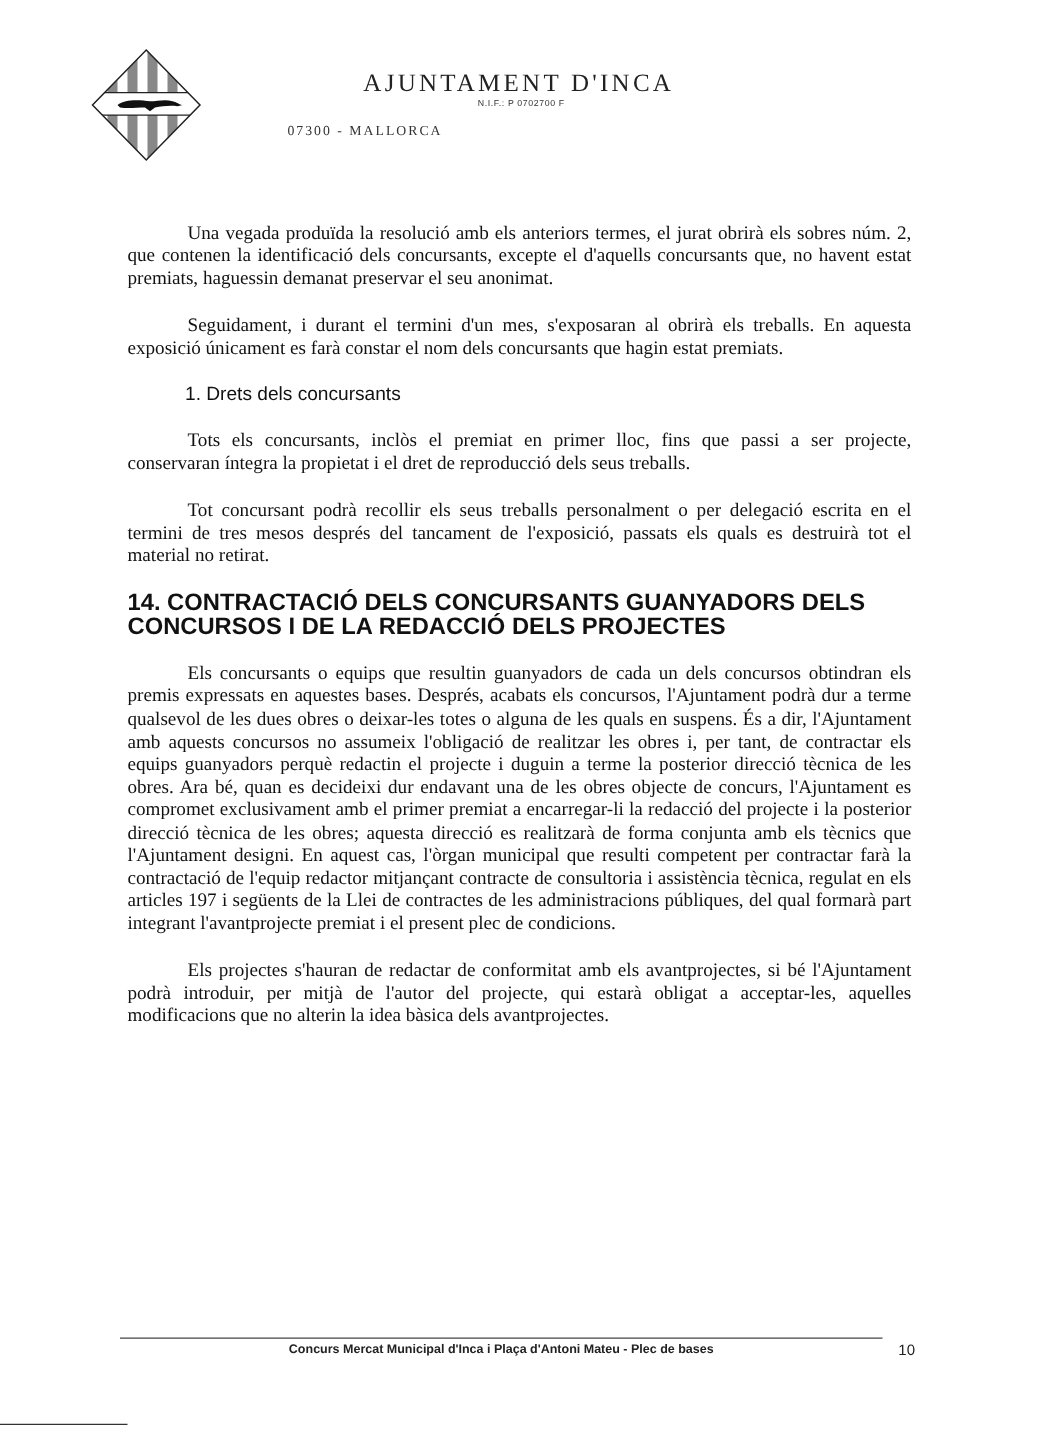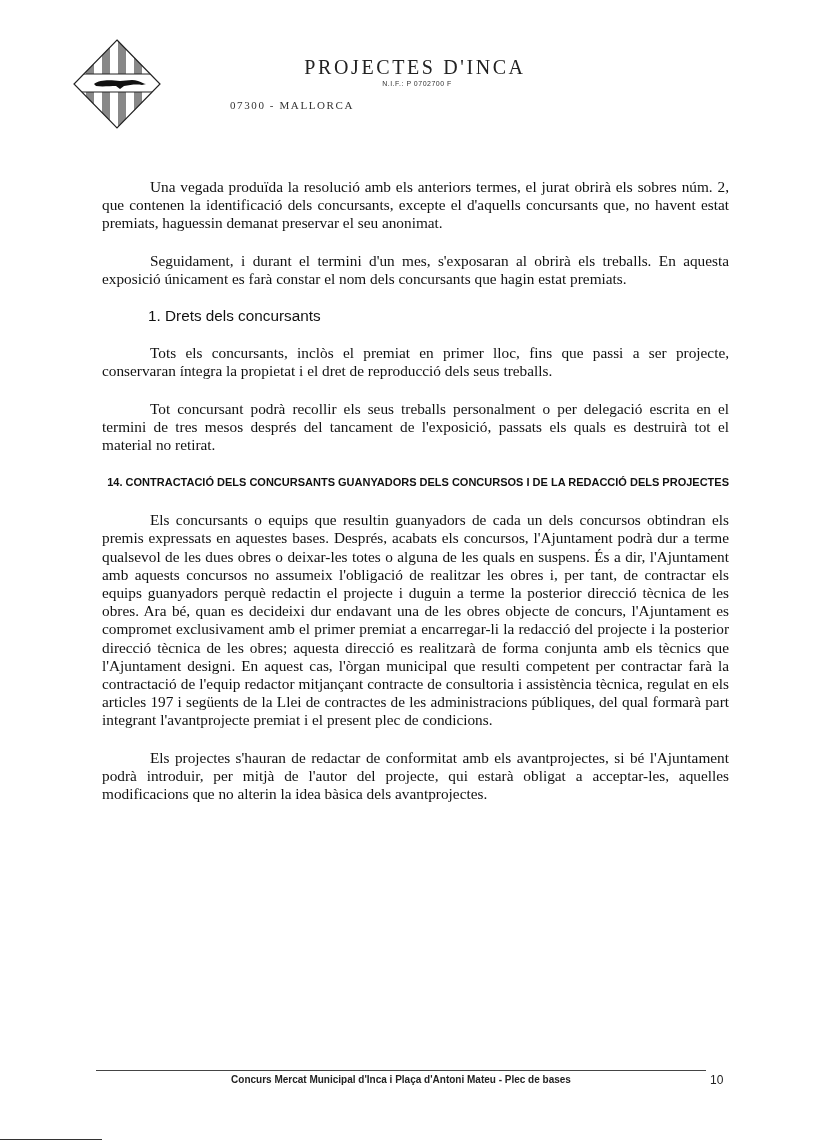--- a/index.html
+++ b/index.html
@@ -9,25 +9,25 @@
     font-family:"Liberation Serif", serif; font-size:20px; letter-spacing:2.6px; color:#222; }
   .hdr-nif { position:absolute; left:230px; top:80px; width:374px; text-align:center;
     font-family:"Liberation Sans", sans-serif; font-size:7px; letter-spacing:0.5px; color:#333; }
   .hdr-city { position:absolute; left:230px; top:99px; width:374px; text-align:left;
     font-family:"Liberation Serif", serif; font-size:11px; letter-spacing:1.6px; color:#333; }
   .body { position:absolute; left:102px; top:178px; width:627px;
     font-family:"Liberation Sans", sans-serif; font-size:15.3px; line-height:18.2px; color:#111; }
   .body p { margin:0; text-align:justify; text-indent:48px;font-family:Liberation Serif, serif; }
   .gap { height:19px; }
   .item { padding-left:46px; margin:0; }
-  .heading { font-weight:bold; margin:0; font-size:11px; line-height:19px;text-align:right; }
+  .heading { font-weight:bold; margin:0; font-size:19px; line-height:19px; }
   .footer-line { position:absolute; left:96px; top:1070px; width:610px; height:0; border-top:1px solid #444; }
   .footer-text { position:absolute; left:96px; top:1074px; width:610px; text-align:center;
     font-family:"Liberation Sans", sans-serif; font-size:10px; font-weight:bold; color:#222; }
-  .page-num { position:absolute; left:710px; top:1073px; width:22px; 
+  .page-num { position:absolute; left:710px; top:1073px; width:22px; text-align:right;
     font-family:"Liberation Sans", sans-serif; font-size:12px; color:#222; }
   .scan-mark { position:absolute; left:0; top:1139px; width:102px; height:0; border-top:1px solid #333; }
 </style>
 </head>
 <body>
 
 <svg class="logo" viewBox="0 0 90 92">
   <defs>
     <clipPath id="dia">
         <polygon points="45,2 88,46 45,90 2,46"></polygon>
@@ -40,21 +40,21 @@
     <rect x="46" y="0" width="8" height="92" fill="#888"></rect>
     <rect x="62" y="0" width="8" height="92" fill="#888"></rect>
     <rect x="0" y="36" width="90" height="18" fill="#fff"></rect>
     <line x1="0" y1="36" x2="90" y2="36" stroke="#222" stroke-width="1"></line>
     <line x1="0" y1="54" x2="90" y2="54" stroke="#222" stroke-width="1"></line>
   </g>
   <polygon points="45,2 88,46 45,90 2,46" fill="none" stroke="#222" stroke-width="1.2"></polygon>
   <path d="M22,46 C28,41 40,42 48,43 C54,43 60,41 66,43 C70,44 72,46 74,46 L70,47 C64,46 58,47 52,48 L48,51 L44,48 C38,48 30,49 24,48 Z" fill="#111"></path>
 </svg>
 
-<div class="hdr-title">PROJECTES D'INCA</div>
+<div class="hdr-title">AJUNTAMENT D'INCA</div>
 <div class="hdr-nif">N.I.F.: P 0702700 F</div>
 <div class="hdr-city">07300 - MALLORCA</div>
 
 <div class="body">
   <p>Una vegada produïda la resolució amb els anteriors termes, el jurat obrirà els sobres núm. 2, que contenen la identificació dels concursants, excepte el d'aquells concursants que, no havent estat premiats, haguessin demanat preservar el seu anonimat.</p>
   <div class="gap"></div>
   <p>Seguidament, i durant el termini d'un mes, s'exposaran al obrirà els treballs. En aquesta exposició únicament es farà constar el nom dels concursants que hagin estat premiats.</p>
   <div class="gap"></div>
   <div class="item">1.  Drets dels concursants</div>
   <div class="gap"></div>

